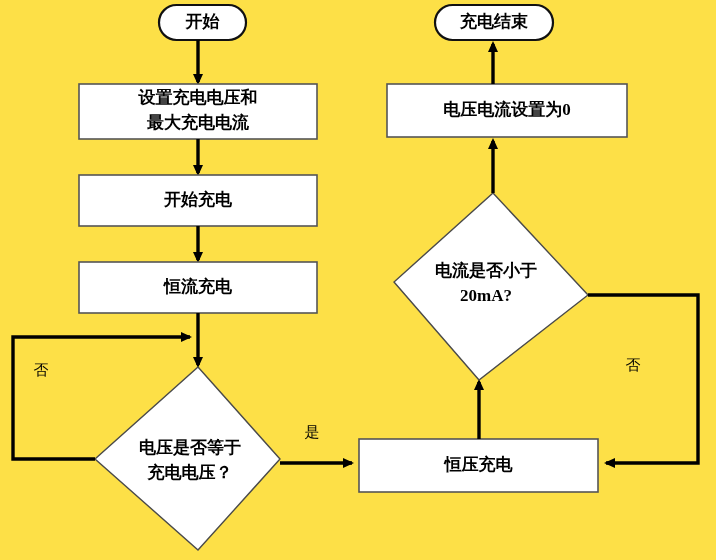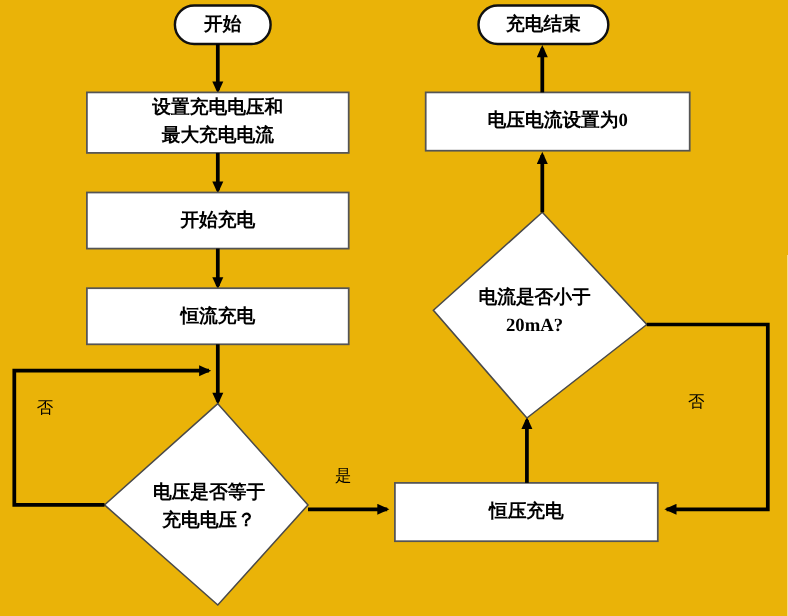--- a/index.html
+++ b/index.html
@@ -10,21 +10,21 @@
   body {
     width: 716px;
     height: 560px;
     overflow: hidden;
     font-family: "Liberation Serif", "DejaVu Serif", serif;
   }
   #flowchart-root {
     position: relative;
     width: 716px;
     height: 560px;
-    background: #eab308;
+    background: #fde047;
   }
   svg.chart-canvas {
     display: block;
     width: 716px;
     height: 560px;
   }
   .node-shape {
     fill: #ffffff;
   }
   .box-shape {

